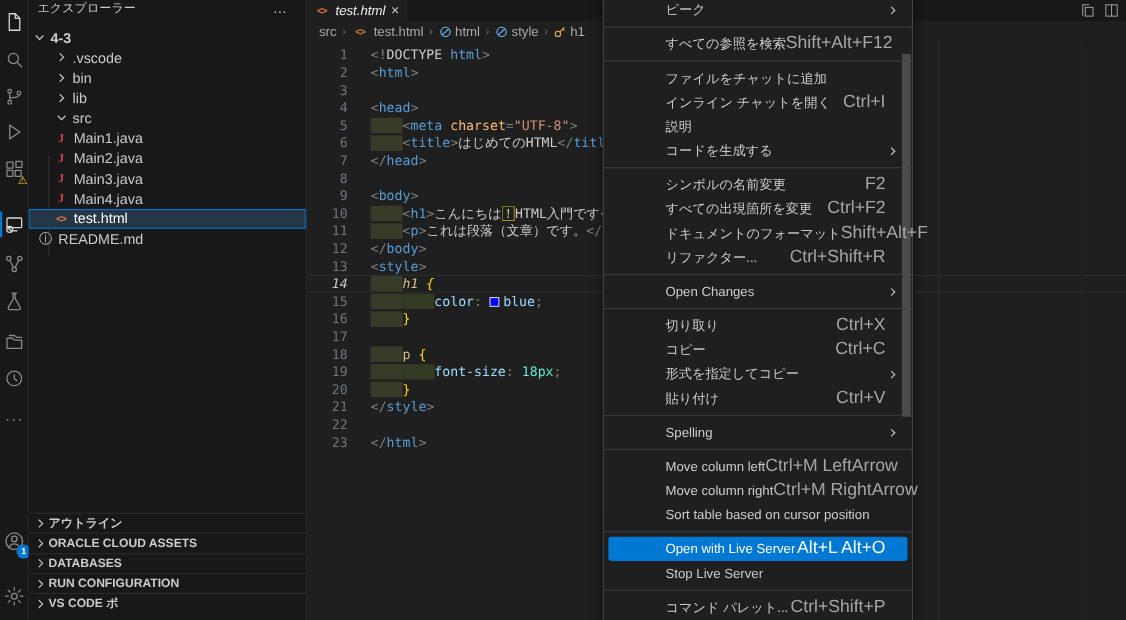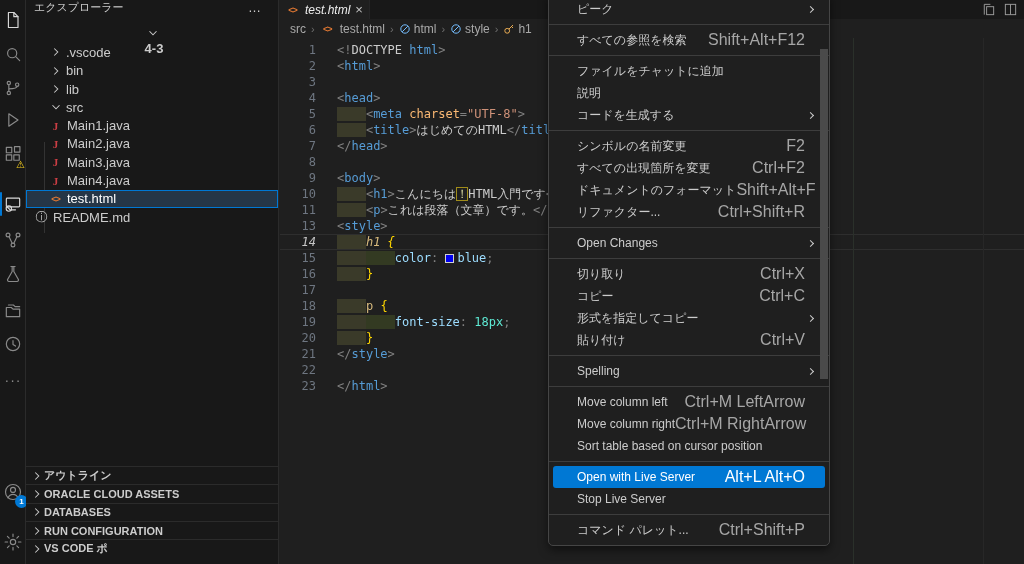--- a/index.html
+++ b/index.html
@@ -58,21 +58,21 @@
   .tk-pr{color:#9cdcfe}.tk-v{color:#9cdcfe}.tk-n{color:#5eead4}.tk-sel{color:#d7ba7d}.tk-br{color:#ffd700}
   .tk-b1{background:#3a3a29}.tk-b2{background:#333a22}
   .tk-bx{color:#d8d8a0;box-shadow:inset 0 0 0 1px #a08c1a;}
   .tk-sw{display:inline-block;width:9px;height:9px;background:#0000ee;border:1px solid #d0d0d0;margin-right:3px;vertical-align:-1px;}
   .ruler{position:absolute;top:38px;bottom:0;width:1px;}
 
   
   .menu{position:absolute;left:548px;top:-7px;width:282px;background:#1f1f1f;border:1px solid #454545;border-radius:5px;
         box-shadow:0 4px 10px rgba(0,0,0,0.5);padding:4px 0;z-index:50;}
   .menu-item{height:22px;display:flex;align-items:center;padding:0 10px 0 28px;font-size:12px;color:#cccccc;cursor:pointer;position:relative;}
-  .menu-item .mi-label{flex:1;white-space:nowrap;}
+  .menu-item .mi-label{flex:1;white-space:nowrap;margin-left:28px;}
   .menu-item .mi-key{color:#a6a6a6;font-size:16px;padding-right:14px;white-space:nowrap;}
   .menu-item.hl{background:#0078d4;color:#ffffff;margin:0 4px;padding:0 6px 0 24px;border-radius:3px;}
   .menu-item.hl .mi-key{color:#ffffff;}
   .mi-arrow{width:5px;height:5px;border-top:1px solid #cccccc;border-right:1px solid #cccccc;transform:rotate(45deg);margin-right:6px;flex:none;}
   .menu-sep{height:1px;background:#3d3d3d;margin:4px 0;}
   .menu-scroll{position:absolute;right:1px;top:55px;width:8px;height:330px;background:#4a4a4a;border-radius:0px;}
 </style>
 </head>
 <body>
 
@@ -166,21 +166,21 @@
       </div>
     </div>
 
   <div class="sidebar">
     <div class="sb-header">
       <span class="sb-title">エクスプローラー</span>
       <span class="sb-more">…</span>
     </div>
     <div class="tree" id="tree">
       <div class="indent-guide"></div>
-    <div class="tree-row" style="padding-left: 2px; flex-direction: column;">
+    <div class="tree-row" style="padding-left: 2px;">
           <span class="tw">
             <svg width="14" height="14" viewBox="0 0 16 16" fill="none" stroke="#cccccc" stroke-width="1.2">
               <path d="M4 6l4 4 4-4"></path>
             </svg>
           </span>
           <span class="row-label root-label">4-3</span>
         </div>
         <div class="tree-row" style="padding-left: 22px;">
           <span class="tw">
             <svg width="14" height="14" viewBox="0 0 16 16" fill="none" stroke="#cccccc" stroke-width="1.2">
@@ -343,20 +343,21 @@
         <div class="code-line"><span class="ln">2</span><span class="tk-p">&lt;</span><span class="tk-t">html</span><span class="tk-p">&gt;</span></div>
         <div class="code-line"><span class="ln">3</span></div>
         <div class="code-line"><span class="ln">4</span><span class="tk-p">&lt;</span><span class="tk-t">head</span><span class="tk-p">&gt;</span></div>
         <div class="code-line"><span class="ln">5</span><span class="tk-b1">    </span><span class="tk-p">&lt;</span><span class="tk-t">meta</span><span class="tk-x"> </span><span class="tk-a">charset</span><span class="tk-p">=</span><span class="tk-s">"UTF-8"</span><span class="tk-p">&gt;</span></div>
         <div class="code-line"><span class="ln">6</span><span class="tk-b1">    </span><span class="tk-p">&lt;</span><span class="tk-t">title</span><span class="tk-p">&gt;</span><span class="tk-x">はじめてのHTML</span><span class="tk-p">&lt;/</span><span class="tk-t">title</span><span class="tk-p">&gt;</span></div>
         <div class="code-line"><span class="ln">7</span><span class="tk-p">&lt;/</span><span class="tk-t">head</span><span class="tk-p">&gt;</span></div>
         <div class="code-line"><span class="ln">8</span></div>
         <div class="code-line"><span class="ln">9</span><span class="tk-p">&lt;</span><span class="tk-t">body</span><span class="tk-p">&gt;</span></div>
         <div class="code-line"><span class="ln">10</span><span class="tk-b1">    </span><span class="tk-p">&lt;</span><span class="tk-t">h1</span><span class="tk-p">&gt;</span><span class="tk-x">こんにちは</span><span class="tk-bx">！</span><span class="tk-x">HTML入門です</span><span class="tk-p">&lt;/</span><span class="tk-t">h1</span><span class="tk-p">&gt;</span></div>
         <div class="code-line"><span class="ln">11</span><span class="tk-b1">    </span><span class="tk-p">&lt;</span><span class="tk-t">p</span><span class="tk-p">&gt;</span><span class="tk-x">これは段落（文章）です。</span><span class="tk-p">&lt;/</span><span class="tk-t">p</span><span class="tk-p">&gt;</span></div>
+        <div class="code-line"><span class="ln">12</span><span class="tk-p">&lt;/</span><span class="tk-t">body</span><span class="tk-p">&gt;</span></div>
         <div class="code-line"><span class="ln">13</span><span class="tk-p">&lt;</span><span class="tk-t">style</span><span class="tk-p">&gt;</span></div>
         <div class="code-line active"><span class="ln">14</span><span class="tk-b1">    </span><span class="tk-sel">h1</span><span class="tk-x"> </span><span class="tk-br">{</span></div>
         <div class="code-line"><span class="ln">15</span><span class="tk-b1">    </span><span class="tk-b2">    </span><span class="tk-pr">color</span><span class="tk-p">:</span><span class="tk-x"> </span><span class="tk-sw"></span><span class="tk-v">blue</span><span class="tk-p">;</span></div>
         <div class="code-line"><span class="ln">16</span><span class="tk-b1">    </span><span class="tk-br">}</span></div>
         <div class="code-line"><span class="ln">17</span></div>
         <div class="code-line"><span class="ln">18</span><span class="tk-b1">    </span><span class="tk-sel">p</span><span class="tk-x"> </span><span class="tk-br">{</span></div>
         <div class="code-line"><span class="ln">19</span><span class="tk-b1">    </span><span class="tk-b2">    </span><span class="tk-pr">font-size</span><span class="tk-p">:</span><span class="tk-x"> </span><span class="tk-n">18px</span><span class="tk-p">;</span></div>
         <div class="code-line"><span class="ln">20</span><span class="tk-b1">    </span><span class="tk-br">}</span></div>
         <div class="code-line"><span class="ln">21</span><span class="tk-p">&lt;/</span><span class="tk-t">style</span><span class="tk-p">&gt;</span></div>
         <div class="code-line"><span class="ln">22</span></div>
@@ -375,20 +376,24 @@
       <div class="menu-sep"></div>
       <div class="menu-item">
         <span class="mi-label">すべての参照を検索</span>
         <span class="mi-key">Shift+Alt+F12</span>
       </div>
       <div class="menu-sep"></div>
       <div class="menu-item">
         <span class="mi-label">ファイルをチャットに追加</span>
       </div>
       <div class="menu-item">
+        <span class="mi-label">インライン チャットを開く</span>
+        <span class="mi-key">Ctrl+I</span>
+      </div>
+      <div class="menu-item">
         <span class="mi-label">説明</span>
       </div>
       <div class="menu-item">
         <span class="mi-label">コードを生成する</span>
         <span class="mi-arrow"></span>
       </div>
       <div class="menu-sep"></div>
       <div class="menu-item">
         <span class="mi-label">シンボルの名前変更</span>
         <span class="mi-key">F2</span>

